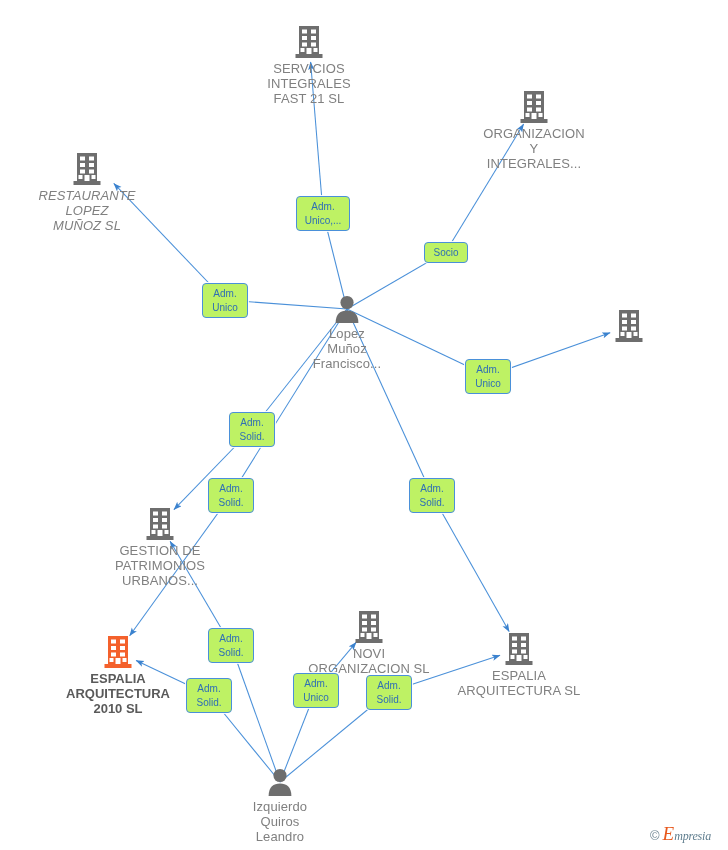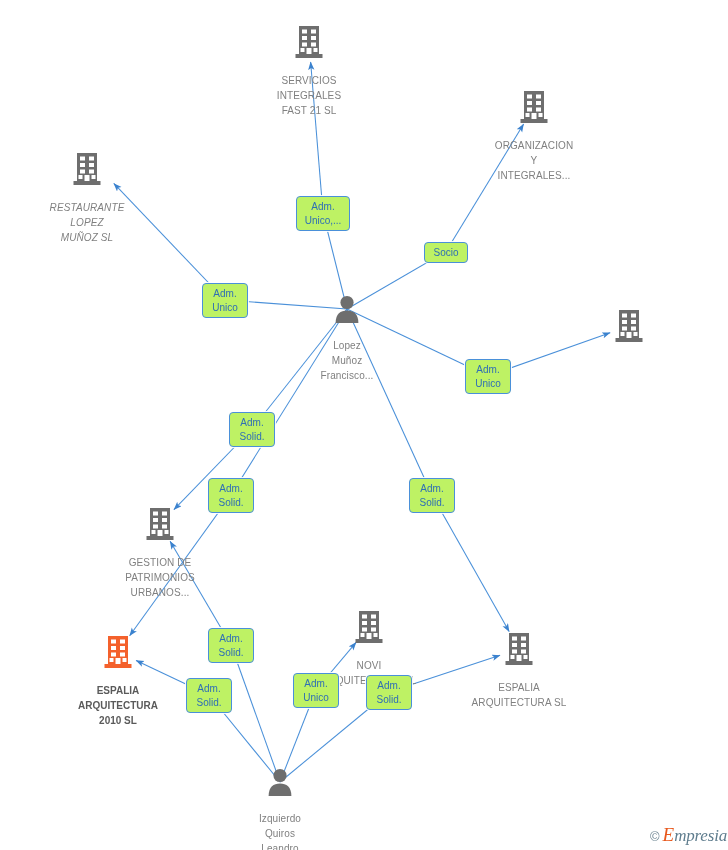--- a/index.html
+++ b/index.html
@@ -31,24 +31,24 @@
     text-align: center;
     line-height: 15px;
   }
   .node .glyph {
     display: block;
     margin: 0 auto;
     line-height: 0;
   }
   .node .caption {
     display: block;
-    font-size: 10px;
+    font-size: 13px;
     color: #808080;
     letter-spacing: 0.1px;
-    margin-top: 14px;
+    margin-top: 2px;
     white-space: pre-line;
   }
   .node.highlight .caption {
     color: #5a5a5a;
     font-weight: bold;
     letter-spacing: 0px;
   }
   .rel-label {
     position: absolute;
     box-sizing: border-box;
@@ -78,21 +78,21 @@
   }
   #watermark .brand-e {
     color: #e8581c;
     font-style: italic;
     font-size: 19px;
     line-height: 16px;
   }
   #watermark .brand-rest {
     color: #5f7d8e;
     font-style: italic;
-    font-size: 17px;
+    font-size: 12px;
     letter-spacing: -0.2px;
   }
 </style>
 </head>
 <body>
 
 <div id="canvas">
 
   <svg id="edge-layer" viewBox="0 0 728 850">
     <defs>
@@ -249,21 +249,21 @@
             <rect x="17" y="4.5" width="5" height="4" fill="#ffffff"></rect>
             <rect x="8" y="11" width="5" height="4" fill="#ffffff"></rect>
             <rect x="17" y="11" width="5" height="4" fill="#ffffff"></rect>
             <rect x="8" y="17.5" width="5" height="4" fill="#ffffff"></rect>
             <rect x="17" y="17.5" width="5" height="4" fill="#ffffff"></rect>
             <rect x="12.5" y="23" width="5" height="6" fill="#ffffff"></rect>
             <rect x="6.5" y="23" width="4" height="4" fill="#ffffff"></rect>
             <rect x="19.5" y="23" width="4" height="4" fill="#ffffff"></rect>
           </svg></span>
         <span class="caption">NOVI
-ARQUITECTURA SL</span>
+ORGANIZACION SL</span>
       </div>
       <div class="node" style="left: 519px; top: 632px;">
         <span class="glyph"><svg width="30" height="34" viewBox="0 0 30 34">
             <rect x="5" y="1" width="20" height="28" fill="#6e6e6e"></rect>
             <rect x="1.5" y="29" width="27" height="4" fill="#6e6e6e"></rect>
             <rect x="8" y="4.5" width="5" height="4" fill="#ffffff"></rect>
             <rect x="17" y="4.5" width="5" height="4" fill="#ffffff"></rect>
             <rect x="8" y="11" width="5" height="4" fill="#ffffff"></rect>
             <rect x="17" y="11" width="5" height="4" fill="#ffffff"></rect>
             <rect x="8" y="17.5" width="5" height="4" fill="#ffffff"></rect>

